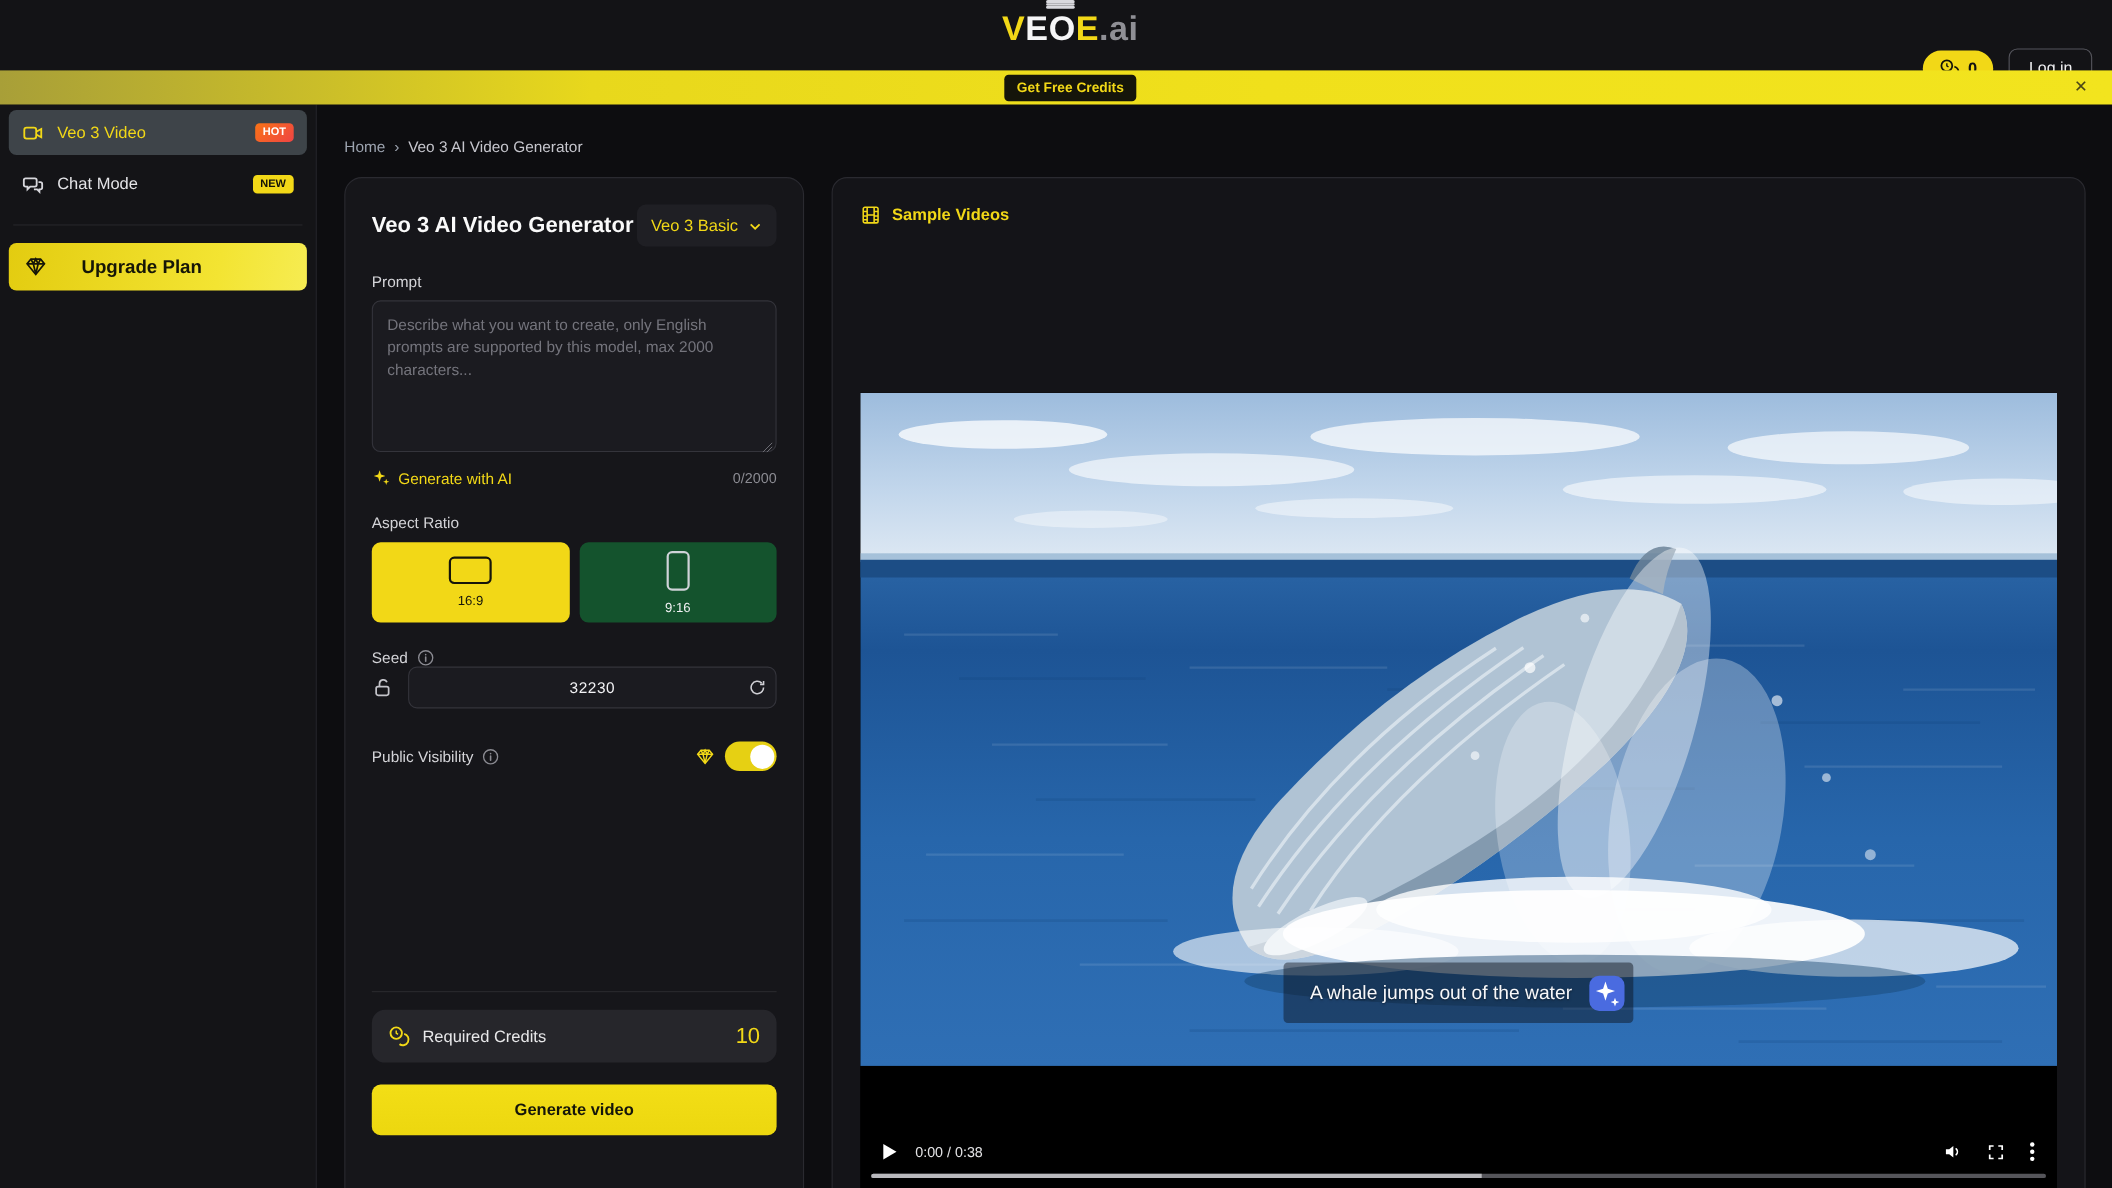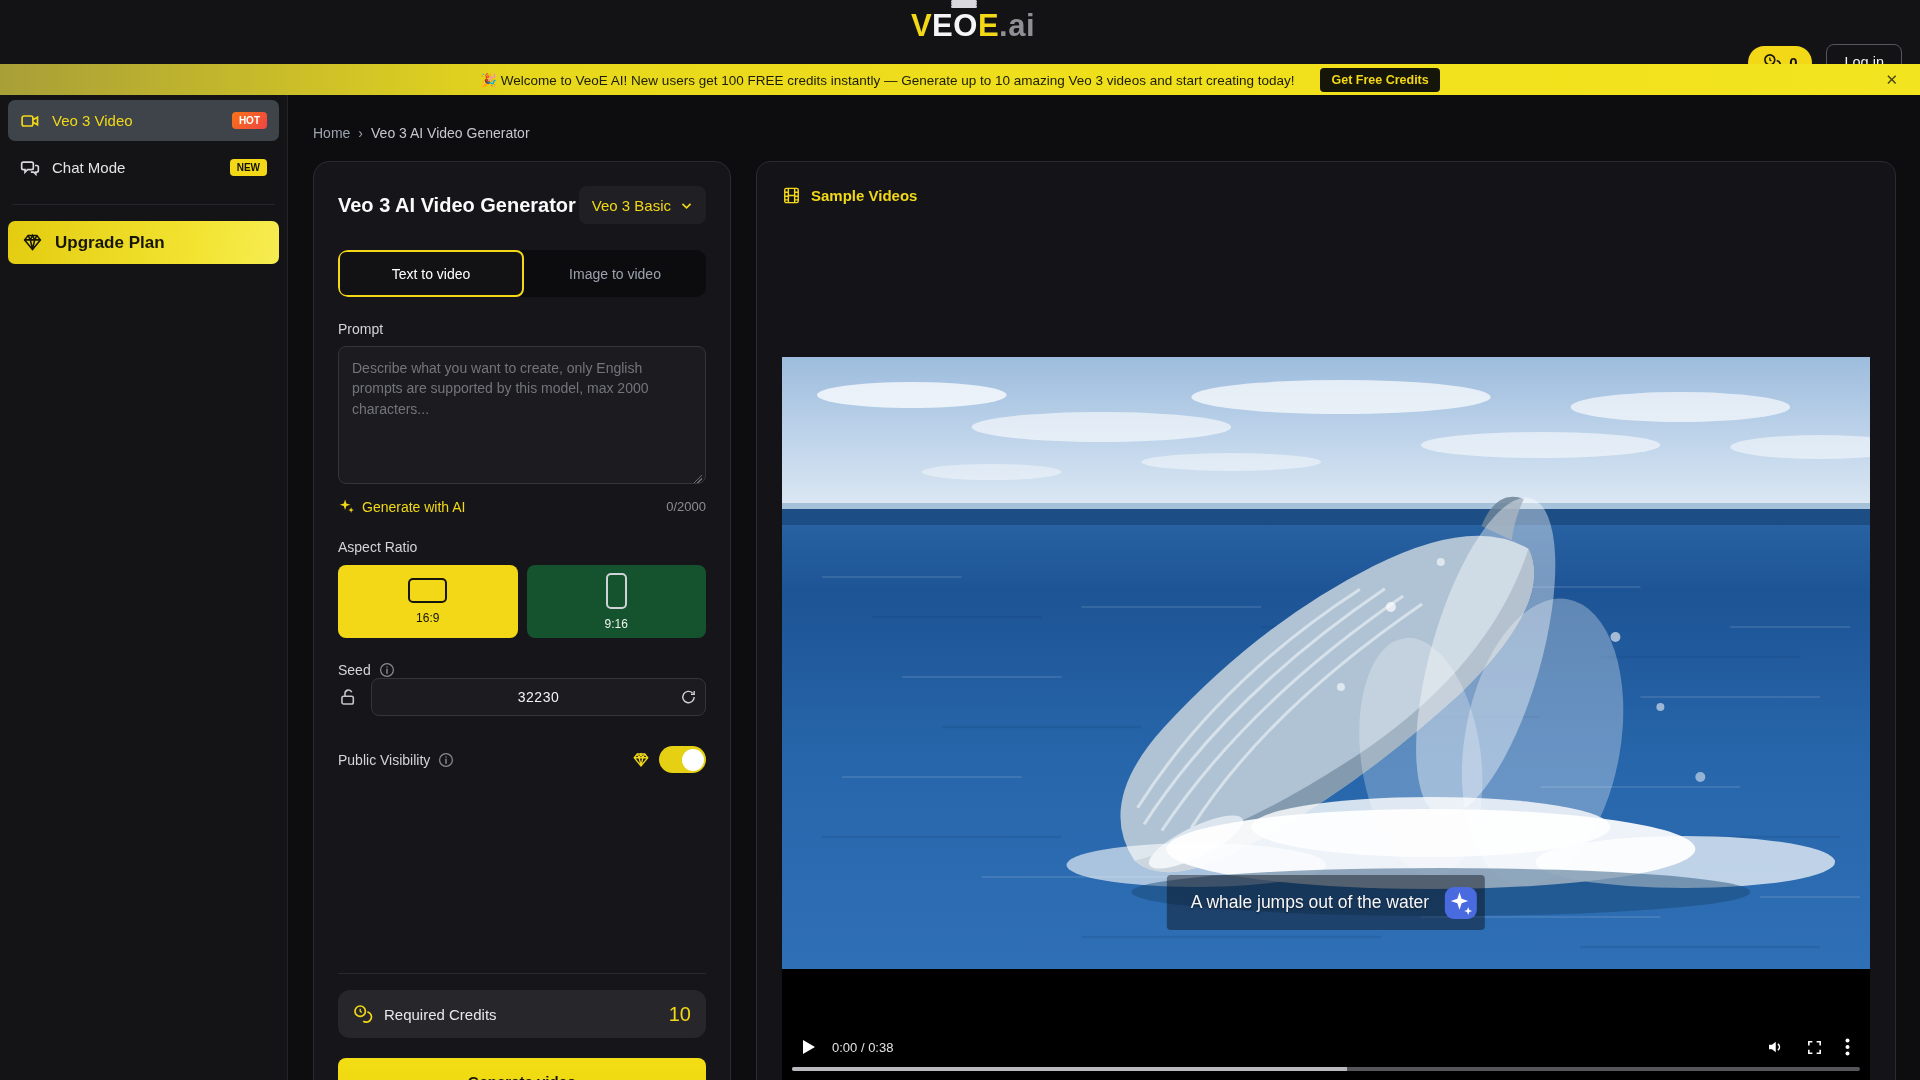--- a/index.html
+++ b/index.html
@@ -26,21 +26,21 @@
   
   .content { display:flex; height:985px; overflow:hidden; }
   .sidebar { width:288px; background:#141417; border-right:1px solid #242428; padding:5px 8px 0 8px; flex-shrink:0; }
   .side-item { height:41px; display:flex; align-items:center; gap:12px; padding:0 12px; border-radius:7px; font-size:15px; color:#e4e4e7; cursor:pointer; margin-bottom:6px; }
   .side-item.active { background:#3e4449; color:#f2d817; font-weight:500; }
   .side-item .grow { flex:1; }
   .badge { font-size:10px; font-weight:700; padding:3px 7px; border-radius:4px;margin-left:48px; }
   .badge.hot { background:linear-gradient(135deg,#f97316,#ef4444); color:#fff; }
   .badge.new { background:#f2d817; color:#131308; }
   .side-divider { border-top:1px solid #26262a; margin:16px 4px 16px 4px; }
-  .upgrade-btn { width:100%; height:43px; border:none; border-radius:7px; background:linear-gradient(100deg,#e3cc10,#f3e432 70%,#f6ec52); display:flex; align-items:center; gap:12px; padding:0 14px; font-size:17px; font-weight:600; color:#161607; cursor:pointer; font-family:inherit; }
+  .upgrade-btn { width:100%; height:43px; border:none; border-radius:7px; background:linear-gradient(100deg,#e3cc10,#f3e432 70%,#f6ec52); display:flex; align-items:center; gap:31px; padding:0 14px; font-size:17px; font-weight:600; color:#161607; cursor:pointer; font-family:inherit; }
 
   .main { flex:1; padding:30px 24px 0 25px; overflow:hidden; }
   .breadcrumb { font-size:14px; color:#9ca3af; display:flex; gap:8px; margin-bottom:20px; }
   .breadcrumb .cur { color:#c6c6cd; }
   .breadcrumb span { cursor:default; }
   .breadcrumb .home { cursor:pointer; }
   .panels { display:flex; gap:25px; align-items:flex-start; }
 
   
   .form-panel { width:418px; flex-shrink:0; background:#16161a; border:1px solid #2a2a30; border-radius:16px; padding:24px; height:1000px; display:flex; flex-direction:column; }
@@ -119,21 +119,20 @@
           <path d="M10.2 17.2a5.2 5.2 0 1 0 4.2-9.3"></path>
         </svg>
       </span>
       <span>0</span>
     </div>
     <button class="login-btn">Log in</button>
   </div>
 </header>
 
 <div class="banner">
-  <span class="banner-text">🎉 Welcome to VeoE AI! New users get 100 FREE credits instantly — Generate up to 10 amazing Veo 3 videos and start creating today!</span>
   <button class="banner-cta">Get Free Credits</button>
   <span class="banner-close">✕</span>
 </div>
 
 <div class="content">
 
   <aside class="sidebar">
     <div class="side-item active">
       <span style="display:flex;">
         <svg width="20" height="20" viewBox="0 0 24 24" fill="none" stroke="#f2d817" stroke-width="2">
@@ -183,24 +182,20 @@
           <div class="model-select">
             <span>Veo 3 Basic</span>
             <span style="display:flex;">
               <svg width="13" height="13" viewBox="0 0 16 16" fill="none" stroke="#f2d817" stroke-width="2">
                   <path d="M3 6l5 5 5-5"></path>
                 </svg>
             </span>
           </div>
         </div>
 
-        <div class="tabs">
-          <div class="tab active">Text to video</div>
-          <div class="tab inactive">Image to video</div>
-        </div>
 
         <div class="field-label">Prompt</div>
         <div class="prompt-wrap">
           <textarea class="prompt-area" placeholder="Describe what you want to create, only English prompts are supported by this model, max 2000 characters..." style=""></textarea>
           <div class="resize-grip"></div>
         </div>
         <div class="prompt-foot">
           <div class="gen-ai">
             <span style="display:flex;">
               <svg width="17" height="17" viewBox="0 0 24 24" fill="#f2d817">

